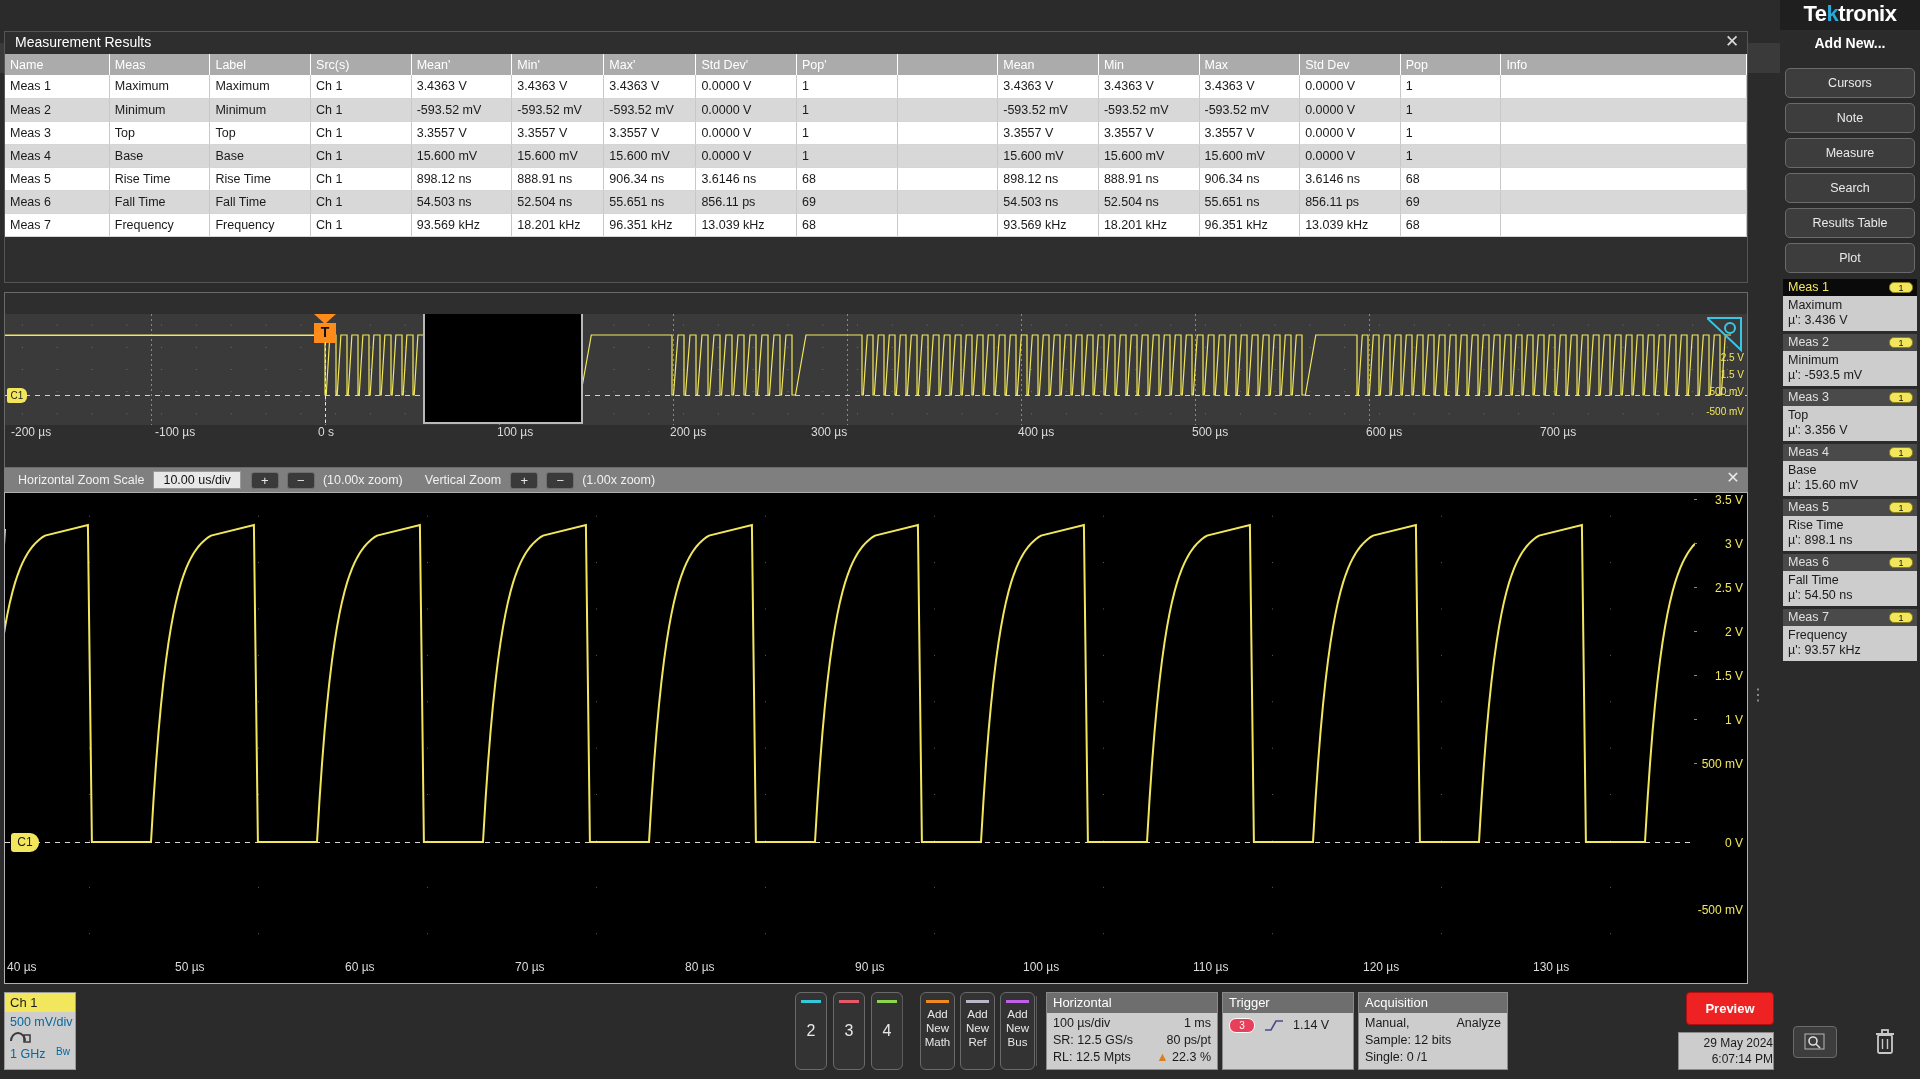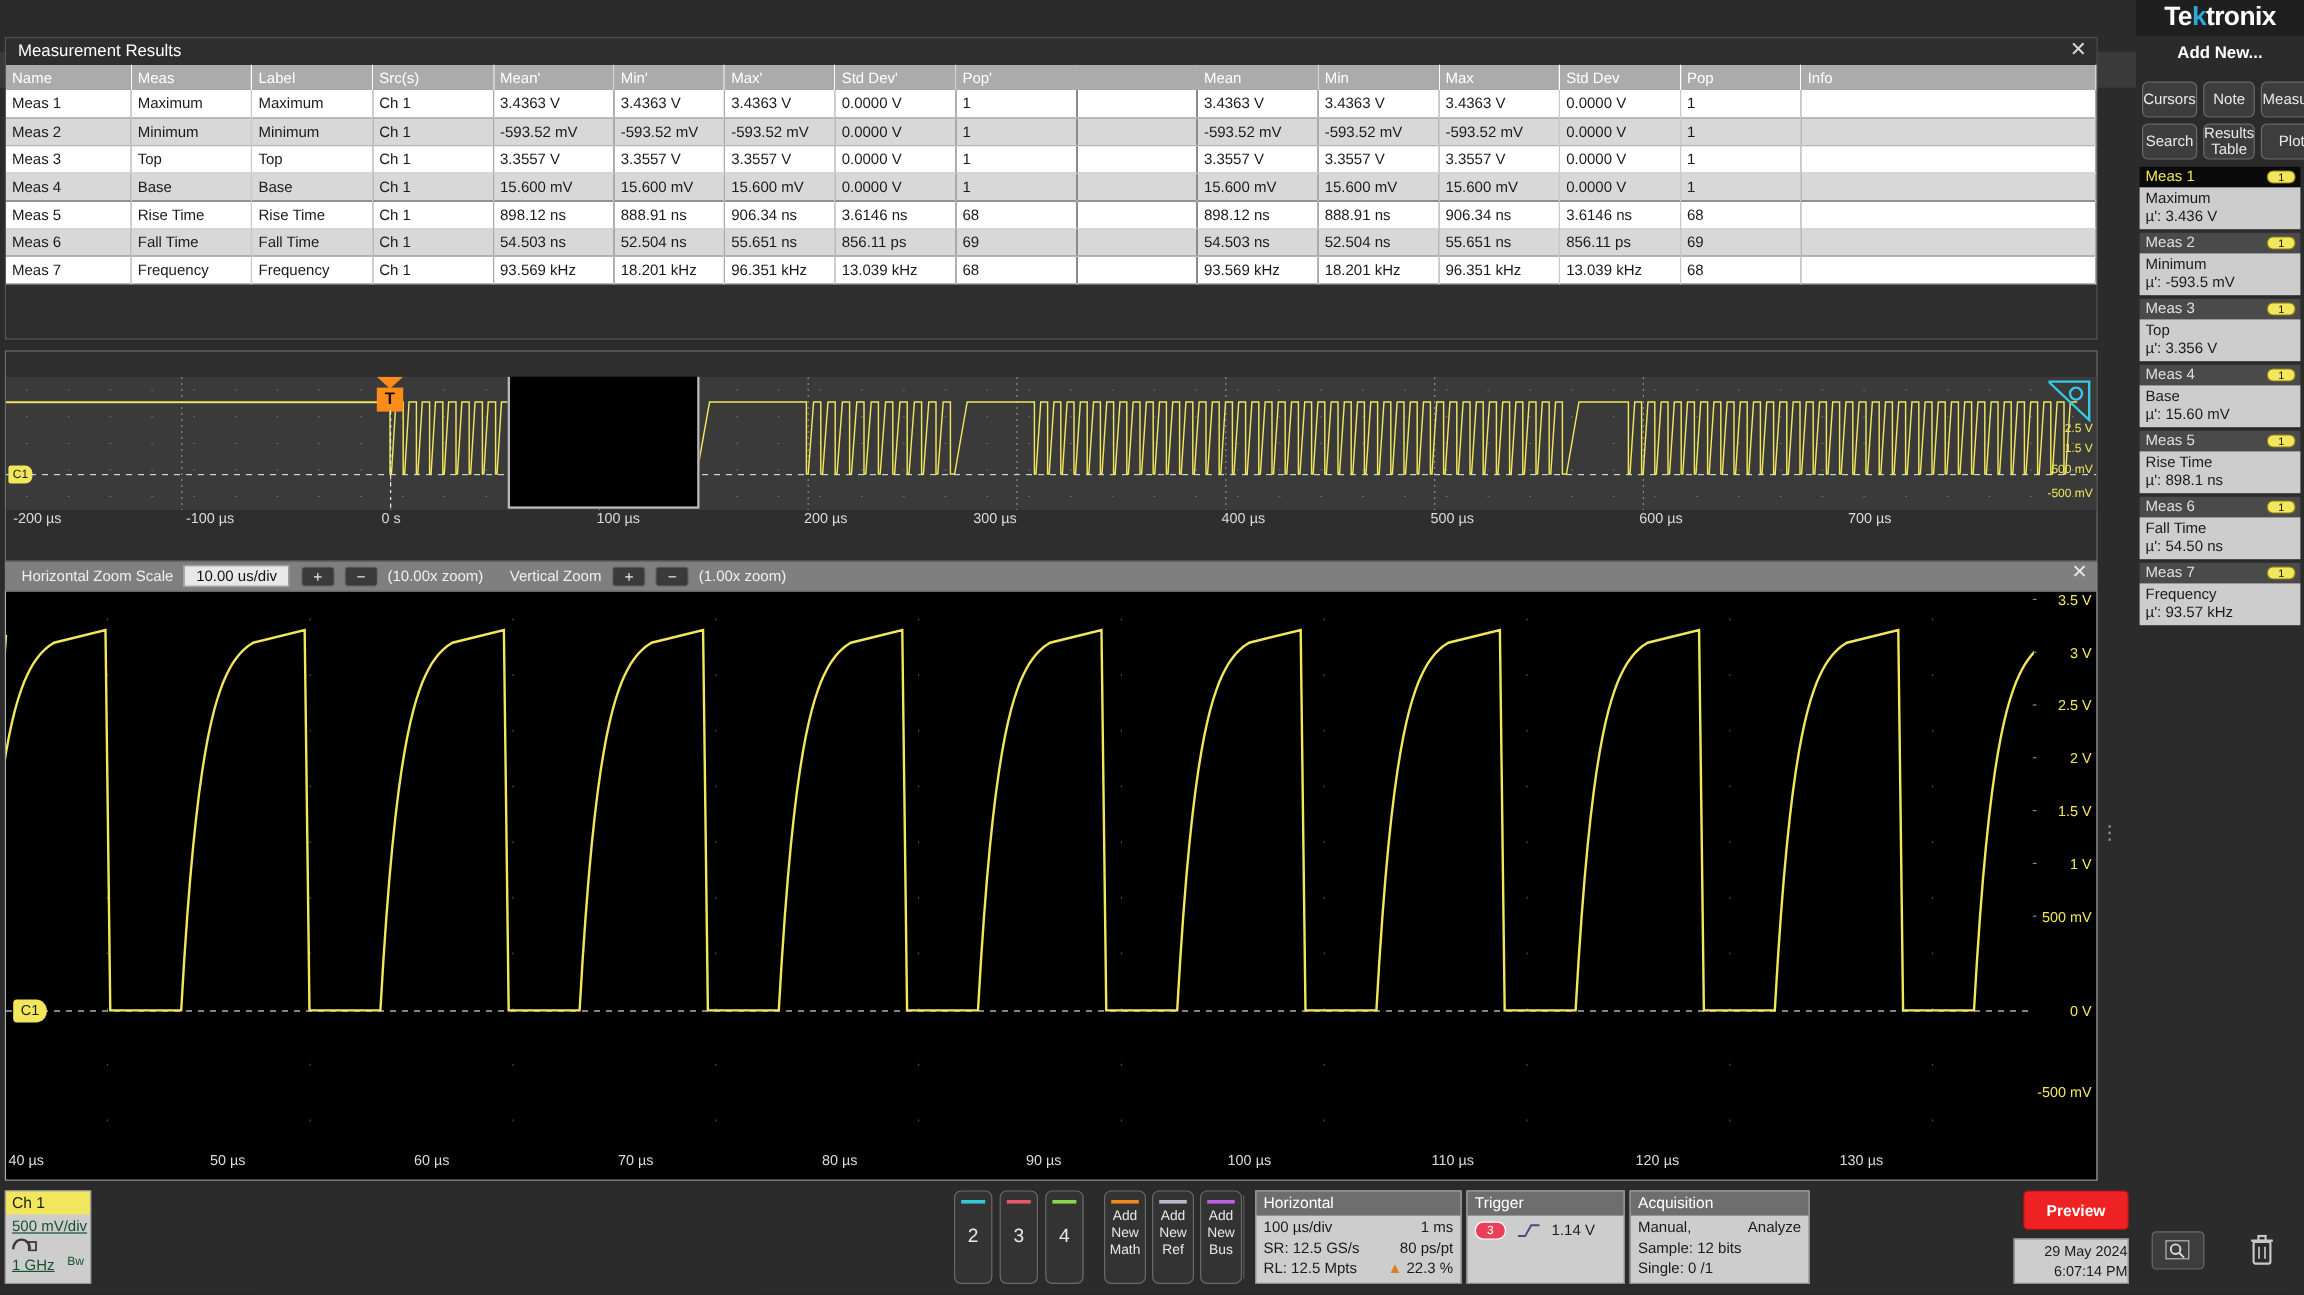--- a/index.html
+++ b/index.html
@@ -173,21 +173,21 @@
     position: relative;
   }
   .tek-logo .slash {
     display: inline-block; color: #2ba8d8;
   }
   .addnew-title {
     color: #ffffff; font-size: 14px; font-weight: bold; text-align: center;
     padding: 5px 0 5px 0;
   }
   .addnew-grid {
-    display: grid; grid-template-columns: 1fr 1fr 1fr; gap: 5px; padding: 12px 5px 6px 5px;
+    display: grid; grid-template-columns: 1fr; gap: 5px; padding: 12px 5px 6px 5px;
   }
   .addnew-grid .btn {
     background: #3d3d3d; border: 1px solid #6a6a6a; border-radius: 5px;
     color: #eaeaea; font-size: 12.5px; text-align: center;
     height: 30px; display: flex; align-items: center; justify-content: center;
     line-height: 13px; cursor: pointer;
   }
   .badge-list { padding: 0 3px; }
   .mbadge { margin-bottom: 3px; }
   .mbadge .hdr {
@@ -220,21 +220,21 @@
     background: #2b2b2b;
   }
   .ch-badge {
     position: absolute; left: 4px; top: 8px; width: 72px; height: 78px;
     border: 1px solid #9a9a9a; background: #cdcdcd;
   }
   .ch-badge .hdr {
     background: #f2e75c; color: #1a1a1a; font-size: 13px; height: 19px;
     line-height: 19px; padding-left: 5px;
   }
-  .ch-badge .body { color: #14532d; font-size: 12.5px; padding: 2px 0 0 5px; line-height: 16px; position: relative; text-decoration: underline; }
+  .ch-badge .body { color: #0369a1; font-size: 12.5px; padding: 2px 0 0 5px; line-height: 16px; position: relative; }
   .ch-badge .bw { position: absolute; right: 5px; bottom: 2px; font-size: 10px; }
   .chan-btns { position: absolute; left: 795px; top: 8px; display: flex; gap: 6px; }
   .chan-btn {
     width: 32px; height: 78px; background: #333; border: 1px solid #6a6a6a;
     border-radius: 6px; color: #e8e8e8; font-size: 16px;
     display: flex; align-items: center; justify-content: center; position: relative;
     cursor: pointer;
   }
   .chan-btn .bar { position: absolute; top: 7px; left: 5px; right: 5px; height: 3px; }
   .addnew-btns { position: absolute; left: 920px; top: 8px; display: flex; gap: 5px; }

